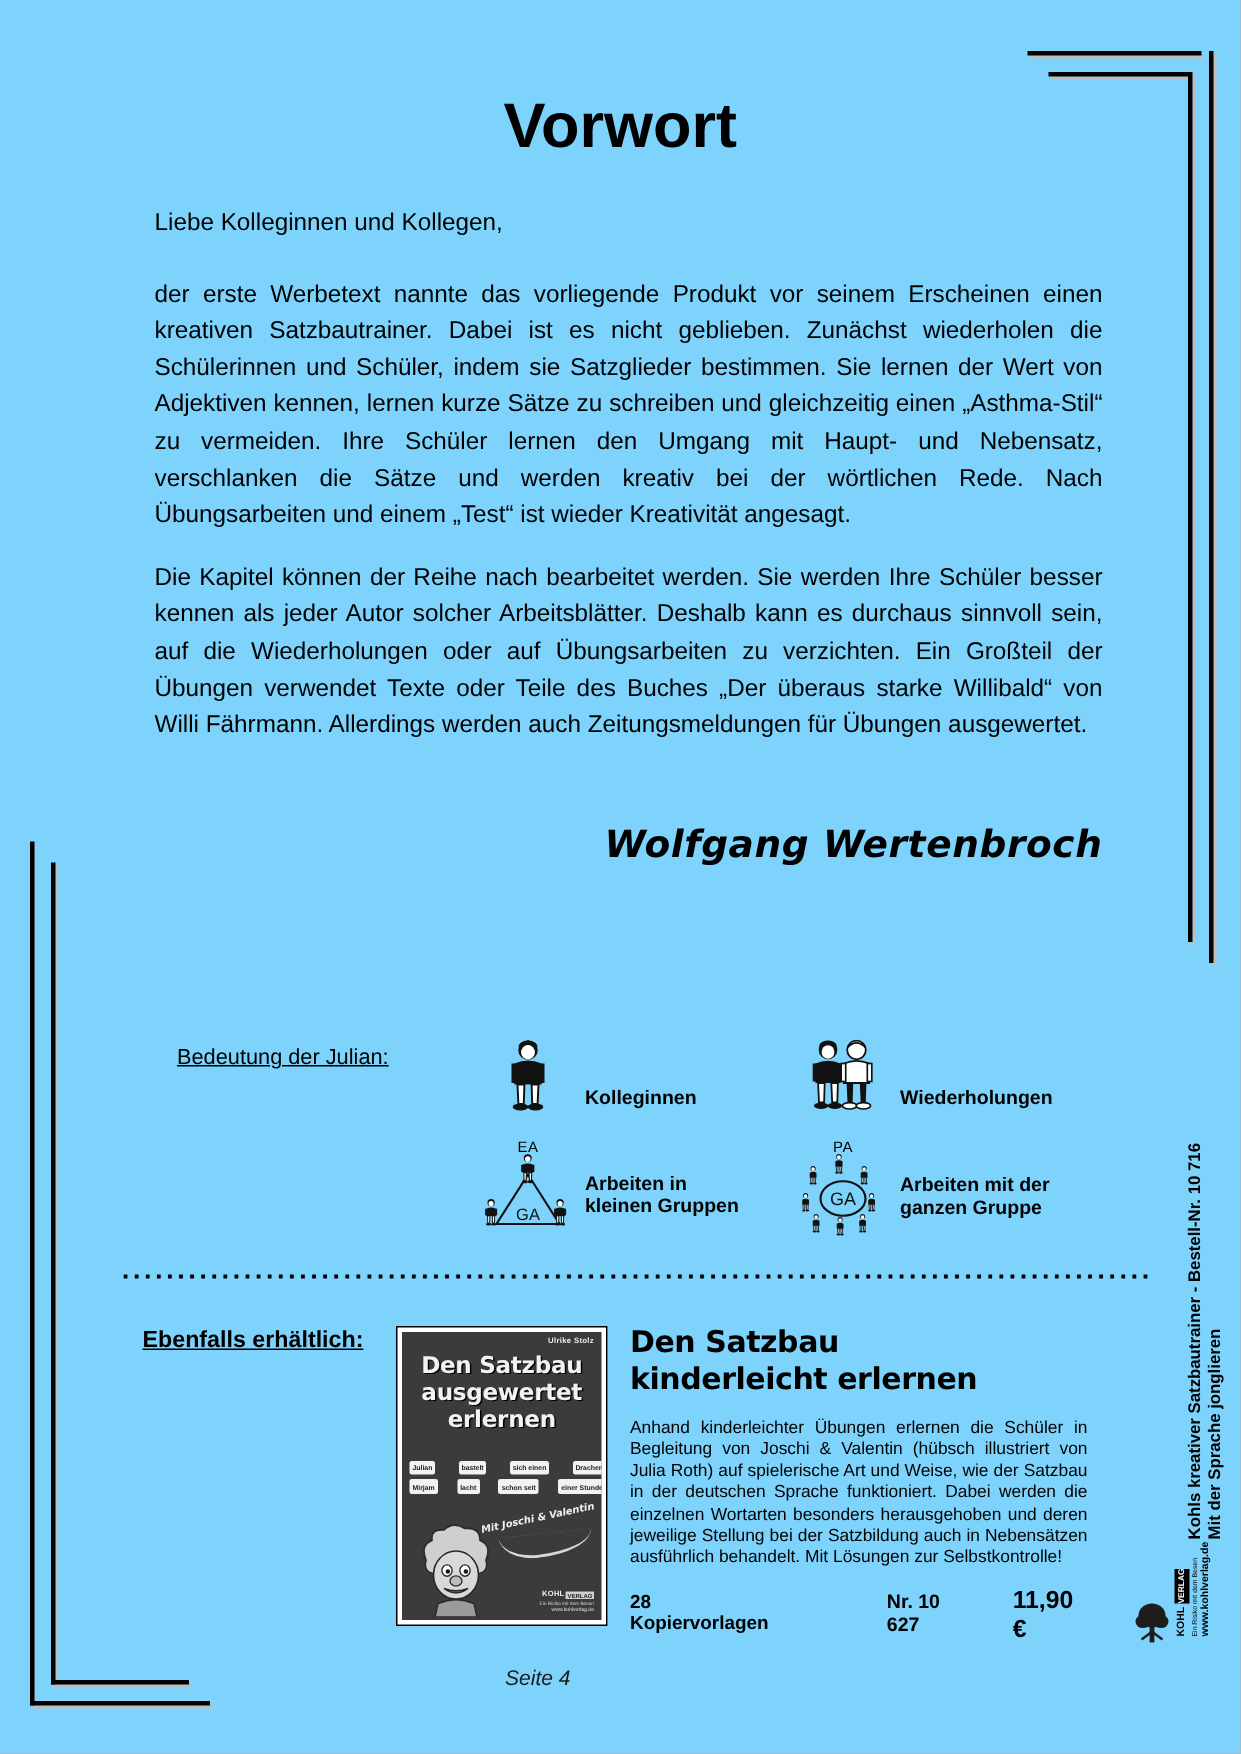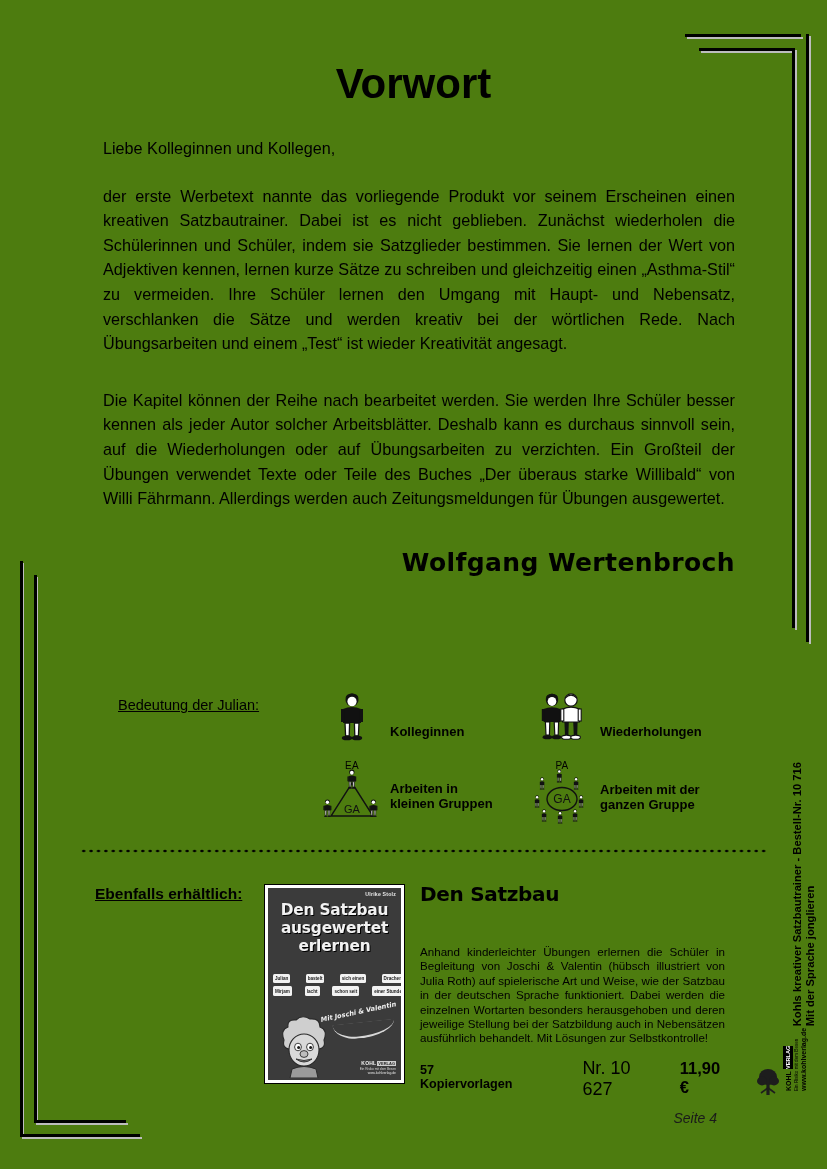--- a/index.html
+++ b/index.html
@@ -1,18 +1,18 @@
 <!DOCTYPE html>
 <html><head>
 <meta charset="utf-8">
 <style>
   html,body{margin:0;padding:0;background:#b0b0b0;}
   body{font-family:"Liberation Sans",sans-serif;}
   #page{
-    position:relative;width:827px;height:1169px;background:#4d7c0f;
+    position:relative;width:827px;height:1169px;background:#7dd3fc;
     margin:0 auto;overflow:hidden;
   }
 
   
   .bracket{position:absolute;}
   .br-line{position:absolute;background:#000;}
   .br-shadow{position:absolute;background:#bdbdbd;}
 
   
   #br-tr{top:34px;right:18px;width:124px;height:610px;}
@@ -42,27 +42,27 @@
     font-size:42px;font-weight:bold;letter-spacing:0px;color:#000;
   }
 
   
   #body-copy{
     position:absolute;left:103px;top:136px;width:632px;
     font-size:16.2px;line-height:24.6px;color:#000;text-align:justify;
   }
   #body-copy p{margin:0 0 12px 0;}
   #body-copy p.salutation{margin-bottom:23px;text-align:left;}
-  #body-copy p.lead{margin-bottom:32px;}
+  #body-copy p.lead{margin-bottom:17px;}
   #body-copy p.gap{margin-bottom:17px;}
   #body-copy p.last{margin-bottom:0;text-align:left;}
 
   #signature{
     position:absolute;left:103px;top:548px;width:632px;text-align:right;
-    font-size:25px;font-weight:bold;
+    font-size:25px;font-weight:bold;font-style:italic;
     font-family:"DejaVu Sans",sans-serif;letter-spacing:.4px;
   }
 
   
   #legend{position:absolute;left:118px;top:693px;width:640px;}
   #legend-title{
     position:absolute;left:0;top:4px;font-size:14.5px;
     text-decoration:underline;white-space:nowrap;
   }
   .sym-row{position:absolute;display:flex;align-items:center;}
@@ -142,21 +142,21 @@
   }
   #ad-desc{
     position:absolute;left:420px;top:945px;width:305px;
     font-size:11.6px;line-height:14.4px;text-align:justify;
   }
   #ad-foot{
     position:absolute;left:420px;top:1058px;width:305px;
     display:flex;align-items:baseline;
   }
   #ad-foot .copies{font-size:12.6px;font-weight:bold;}
-  #ad-foot .nr{font-size:18px;font-weight:normal;margin-left:70px;}
+  #ad-foot .nr{font-size:13px;font-weight:bold;margin-left:70px;}
   #ad-foot .price{font-size:16.5px;font-weight:bold;margin-left:28px;}
 
   
   #side-text{
     position:absolute;right:10px;top:762px;
     writing-mode:vertical-rl;transform:rotate(180deg);
     font-size:11.2px;font-weight:bold;line-height:13px;
     white-space:nowrap;text-align:left;
   }
   #side-logo{
@@ -167,21 +167,21 @@
   #side-logo .sl-wrap{display:flex;flex-direction:column;gap:1px;}
   #side-logo .sl-row{display:flex;align-items:center;gap:2px;}
   #side-logo .sl-k{font-size:7px;font-weight:bold;}
   #side-logo .sl-v{background:#000;color:#fff;font-size:5.6px;font-weight:bold;padding:0 2px;}
   #side-logo .sl-sub{font-size:4.6px;}
   #side-logo .sl-url{font-size:7px;font-weight:bold;}
   #side-tree{position:absolute;right:46px;bottom:72px;width:26px;height:30px;}
 
   
   #footer{
-    position:absolute;left:0;top:1110px;width:717px;text-align:right;
+    position:absolute;left:0;top:1110px;width:717px;text-align:center;
     font-size:14px;font-style:italic;color:#1a1a1a;
   }
 </style>
 </head>
 <body>
 
 <div id="page">
 
   <div class="bracket" id="br-tr">
     <div class="br-shadow h1s"></div>
@@ -449,24 +449,25 @@
           <span class="lg-v">VERLAG</span>
         </div>
         <div class="lg-sub">Ein Risiko mit dem Besen</div>
         <div class="lg-url">www.kohlverlag.de</div>
       </div>
     </div>
   </div>
 
   <div id="ad-head">
     <div>Den Satzbau</div>
+    <div>kinderleicht erlernen</div>
   </div>
   <div id="ad-desc">Anhand kinderleichter Übungen erlernen die Schüler in Begleitung von Joschi &amp; Valentin (hübsch illustriert von Julia Roth) auf spielerische Art und Weise, wie der Satzbau in der deutschen Sprache funktioniert. Dabei werden die einzelnen Wortarten besonders herausgehoben und deren jeweilige Stellung bei der Satzbildung auch in Nebensätzen ausführlich behandelt. Mit Lösungen zur Selbstkontrolle!</div>
   <div id="ad-foot">
-    <span class="copies">57 Kopiervorlagen</span>
+    <span class="copies">28 Kopiervorlagen</span>
     <span class="nr">Nr. 10 627</span>
     <span class="price">11,90 €</span>
   </div>
 
   <div id="side-text">
     <div>Kohls kreativer Satzbautrainer  -  Bestell-Nr. 10 716</div>
     <div>Mit der Sprache jonglieren</div>
   </div>
   <svg id="side-tree" viewBox="0 0 26 30" aria-hidden="true">
     <ellipse cx="13" cy="10" rx="9" ry="8" fill="#1d1d1d"></ellipse>

